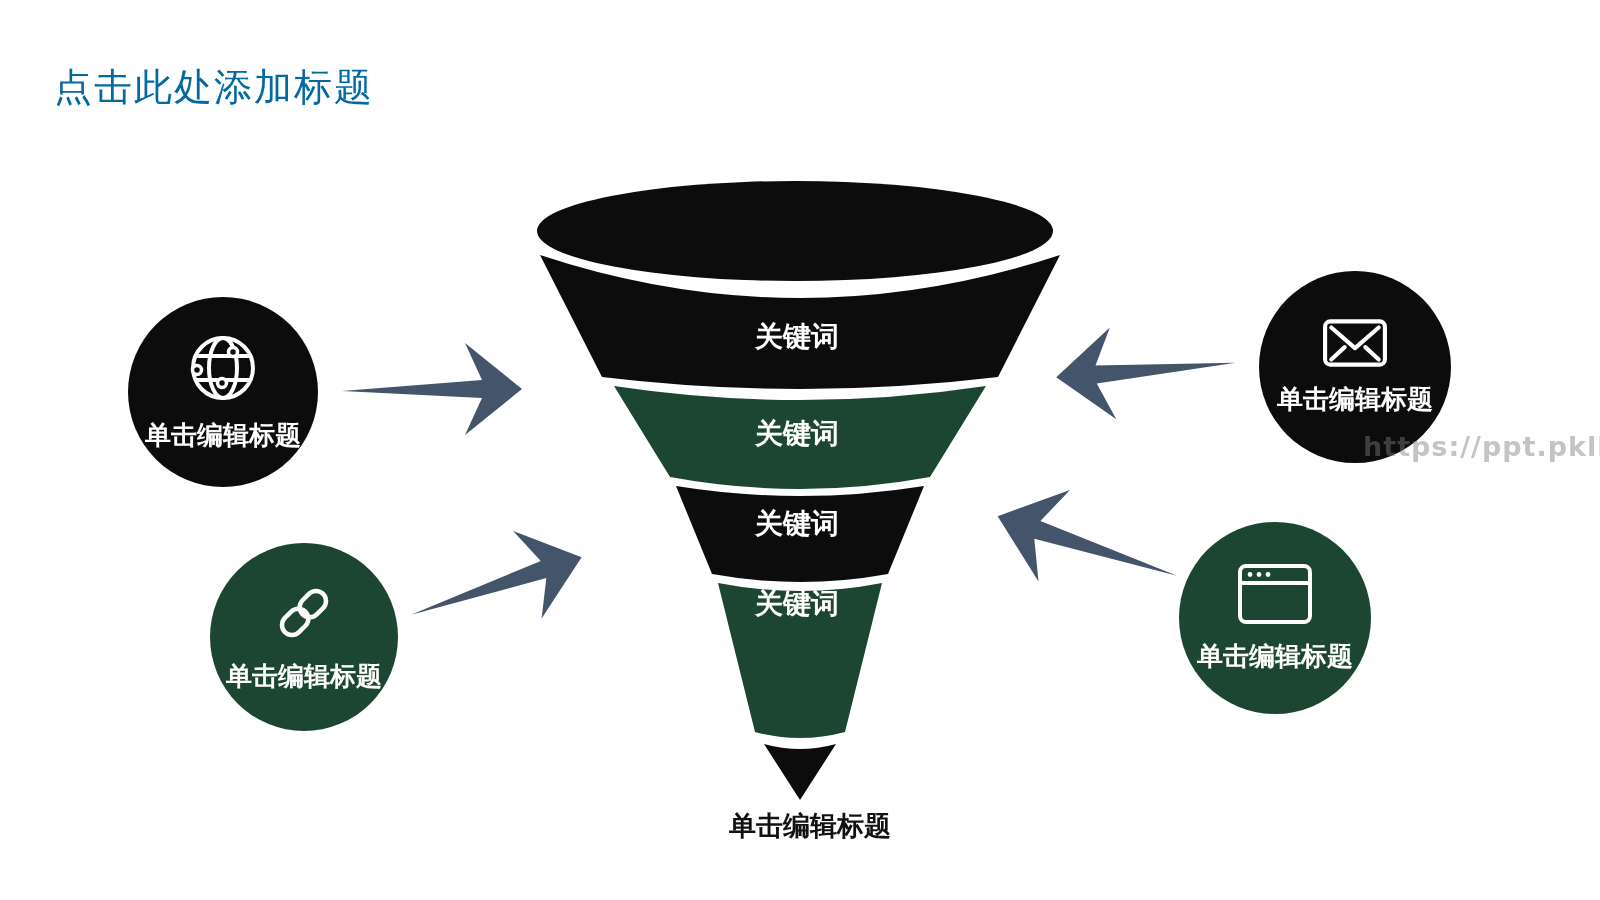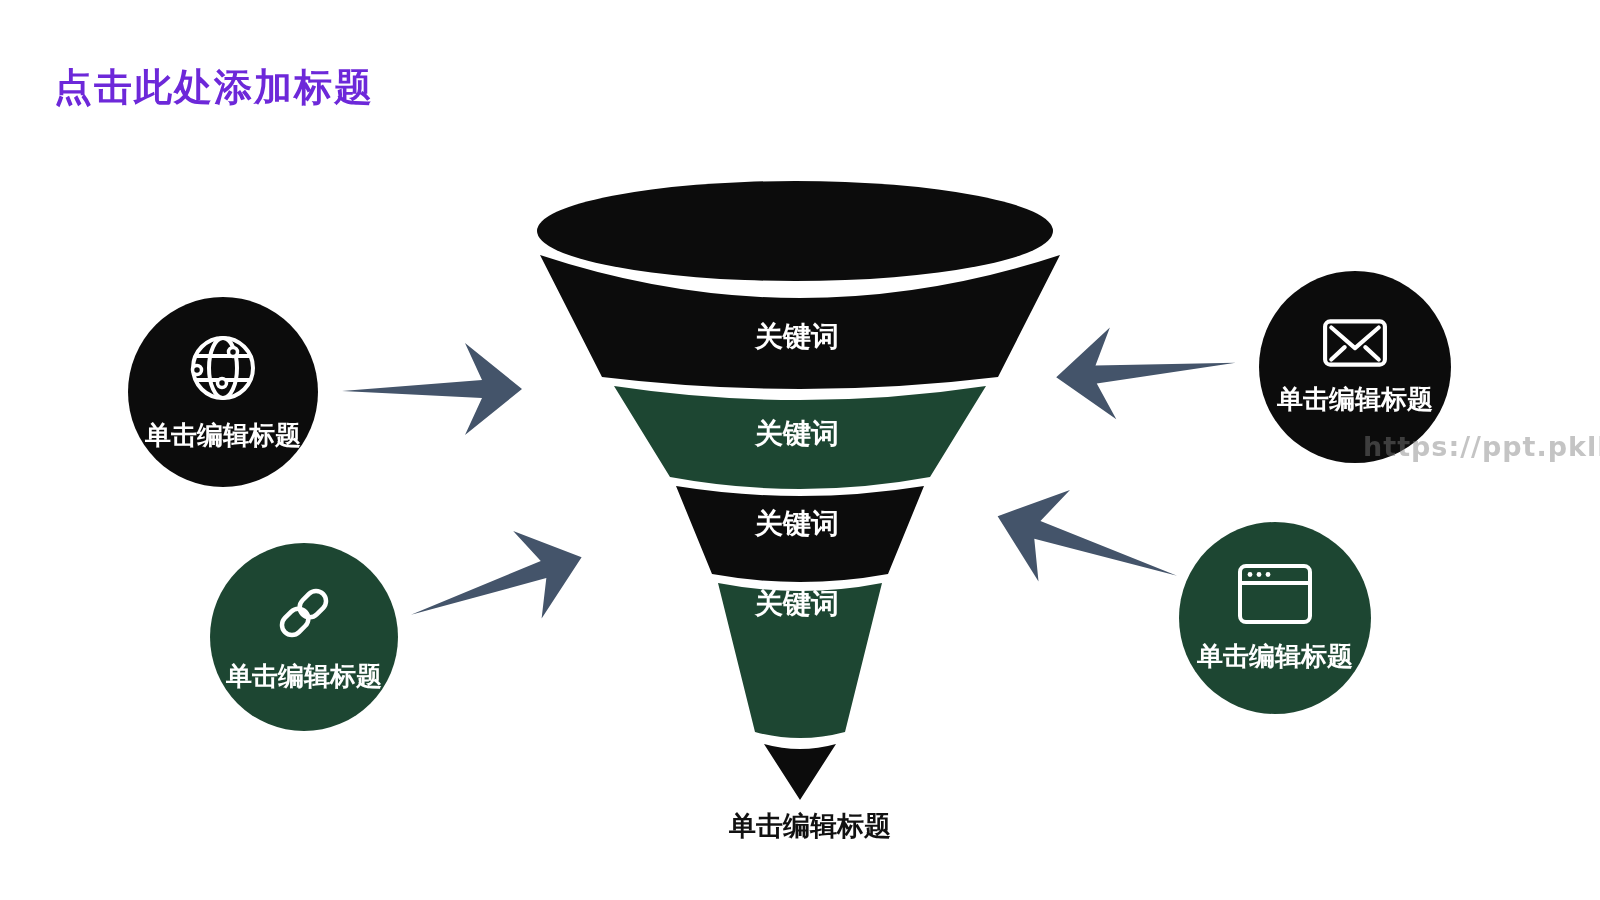--- a/index.html
+++ b/index.html
@@ -2,21 +2,21 @@
 <html><head>
 <meta charset="utf-8">
 <style>
   html,body{margin:0;padding:0;background:#ffffff;}
   #slide{
     position:relative;width:1600px;height:900px;background:#ffffff;
     overflow:hidden;font-family:"DejaVu Sans","Liberation Sans",sans-serif;
   }
   .abs{position:absolute;}
   #title{
-    left:54px;top:62px;font-size:38px;font-weight:700;color:#6d28d9;
+    left:54px;top:62px;font-size:38px;font-weight:400;color:#0369a1;
     letter-spacing:2px;
   }
   #funnel-svg{left:0;top:0;z-index:1;}
   .band-black{fill:#0c0c0c;}
   .band-green{fill:#1d4632;}
   .funnel-label{
     fill:#ffffff;font-size:28px;font-weight:bold;text-anchor:middle;
     font-family:"DejaVu Sans","Liberation Sans",sans-serif;
   }
   .arrow{fill:#44546a;}

